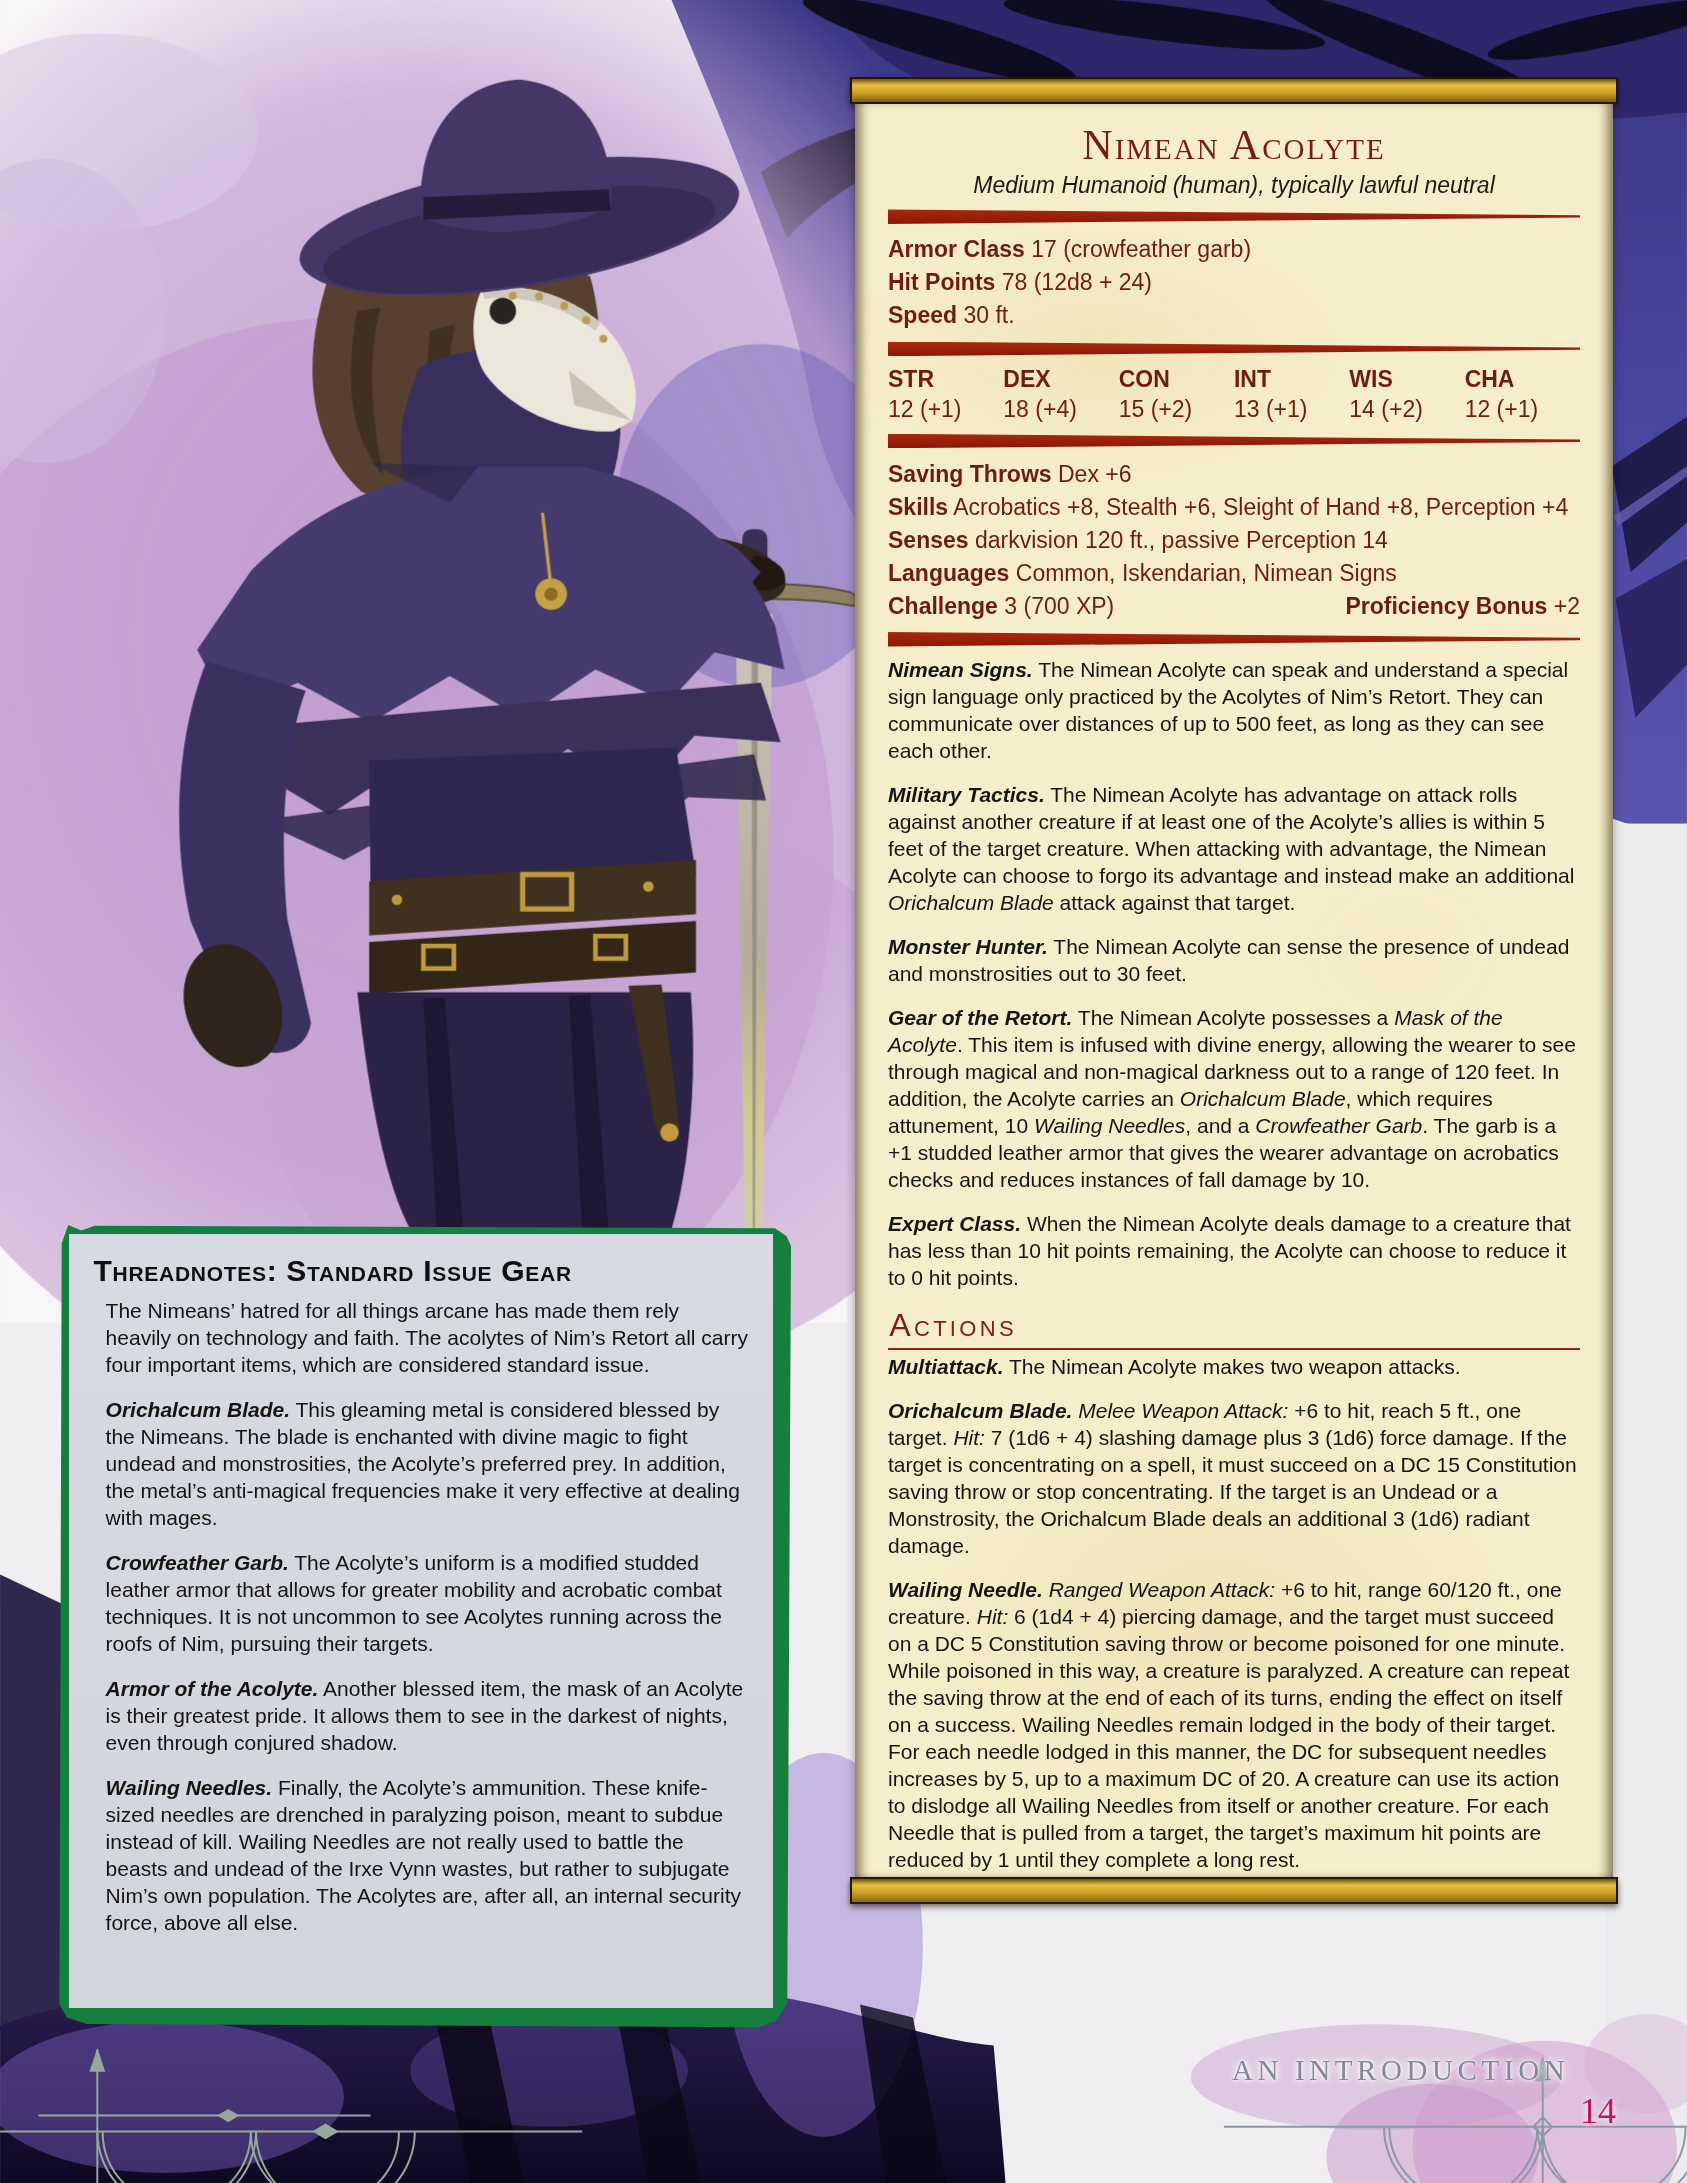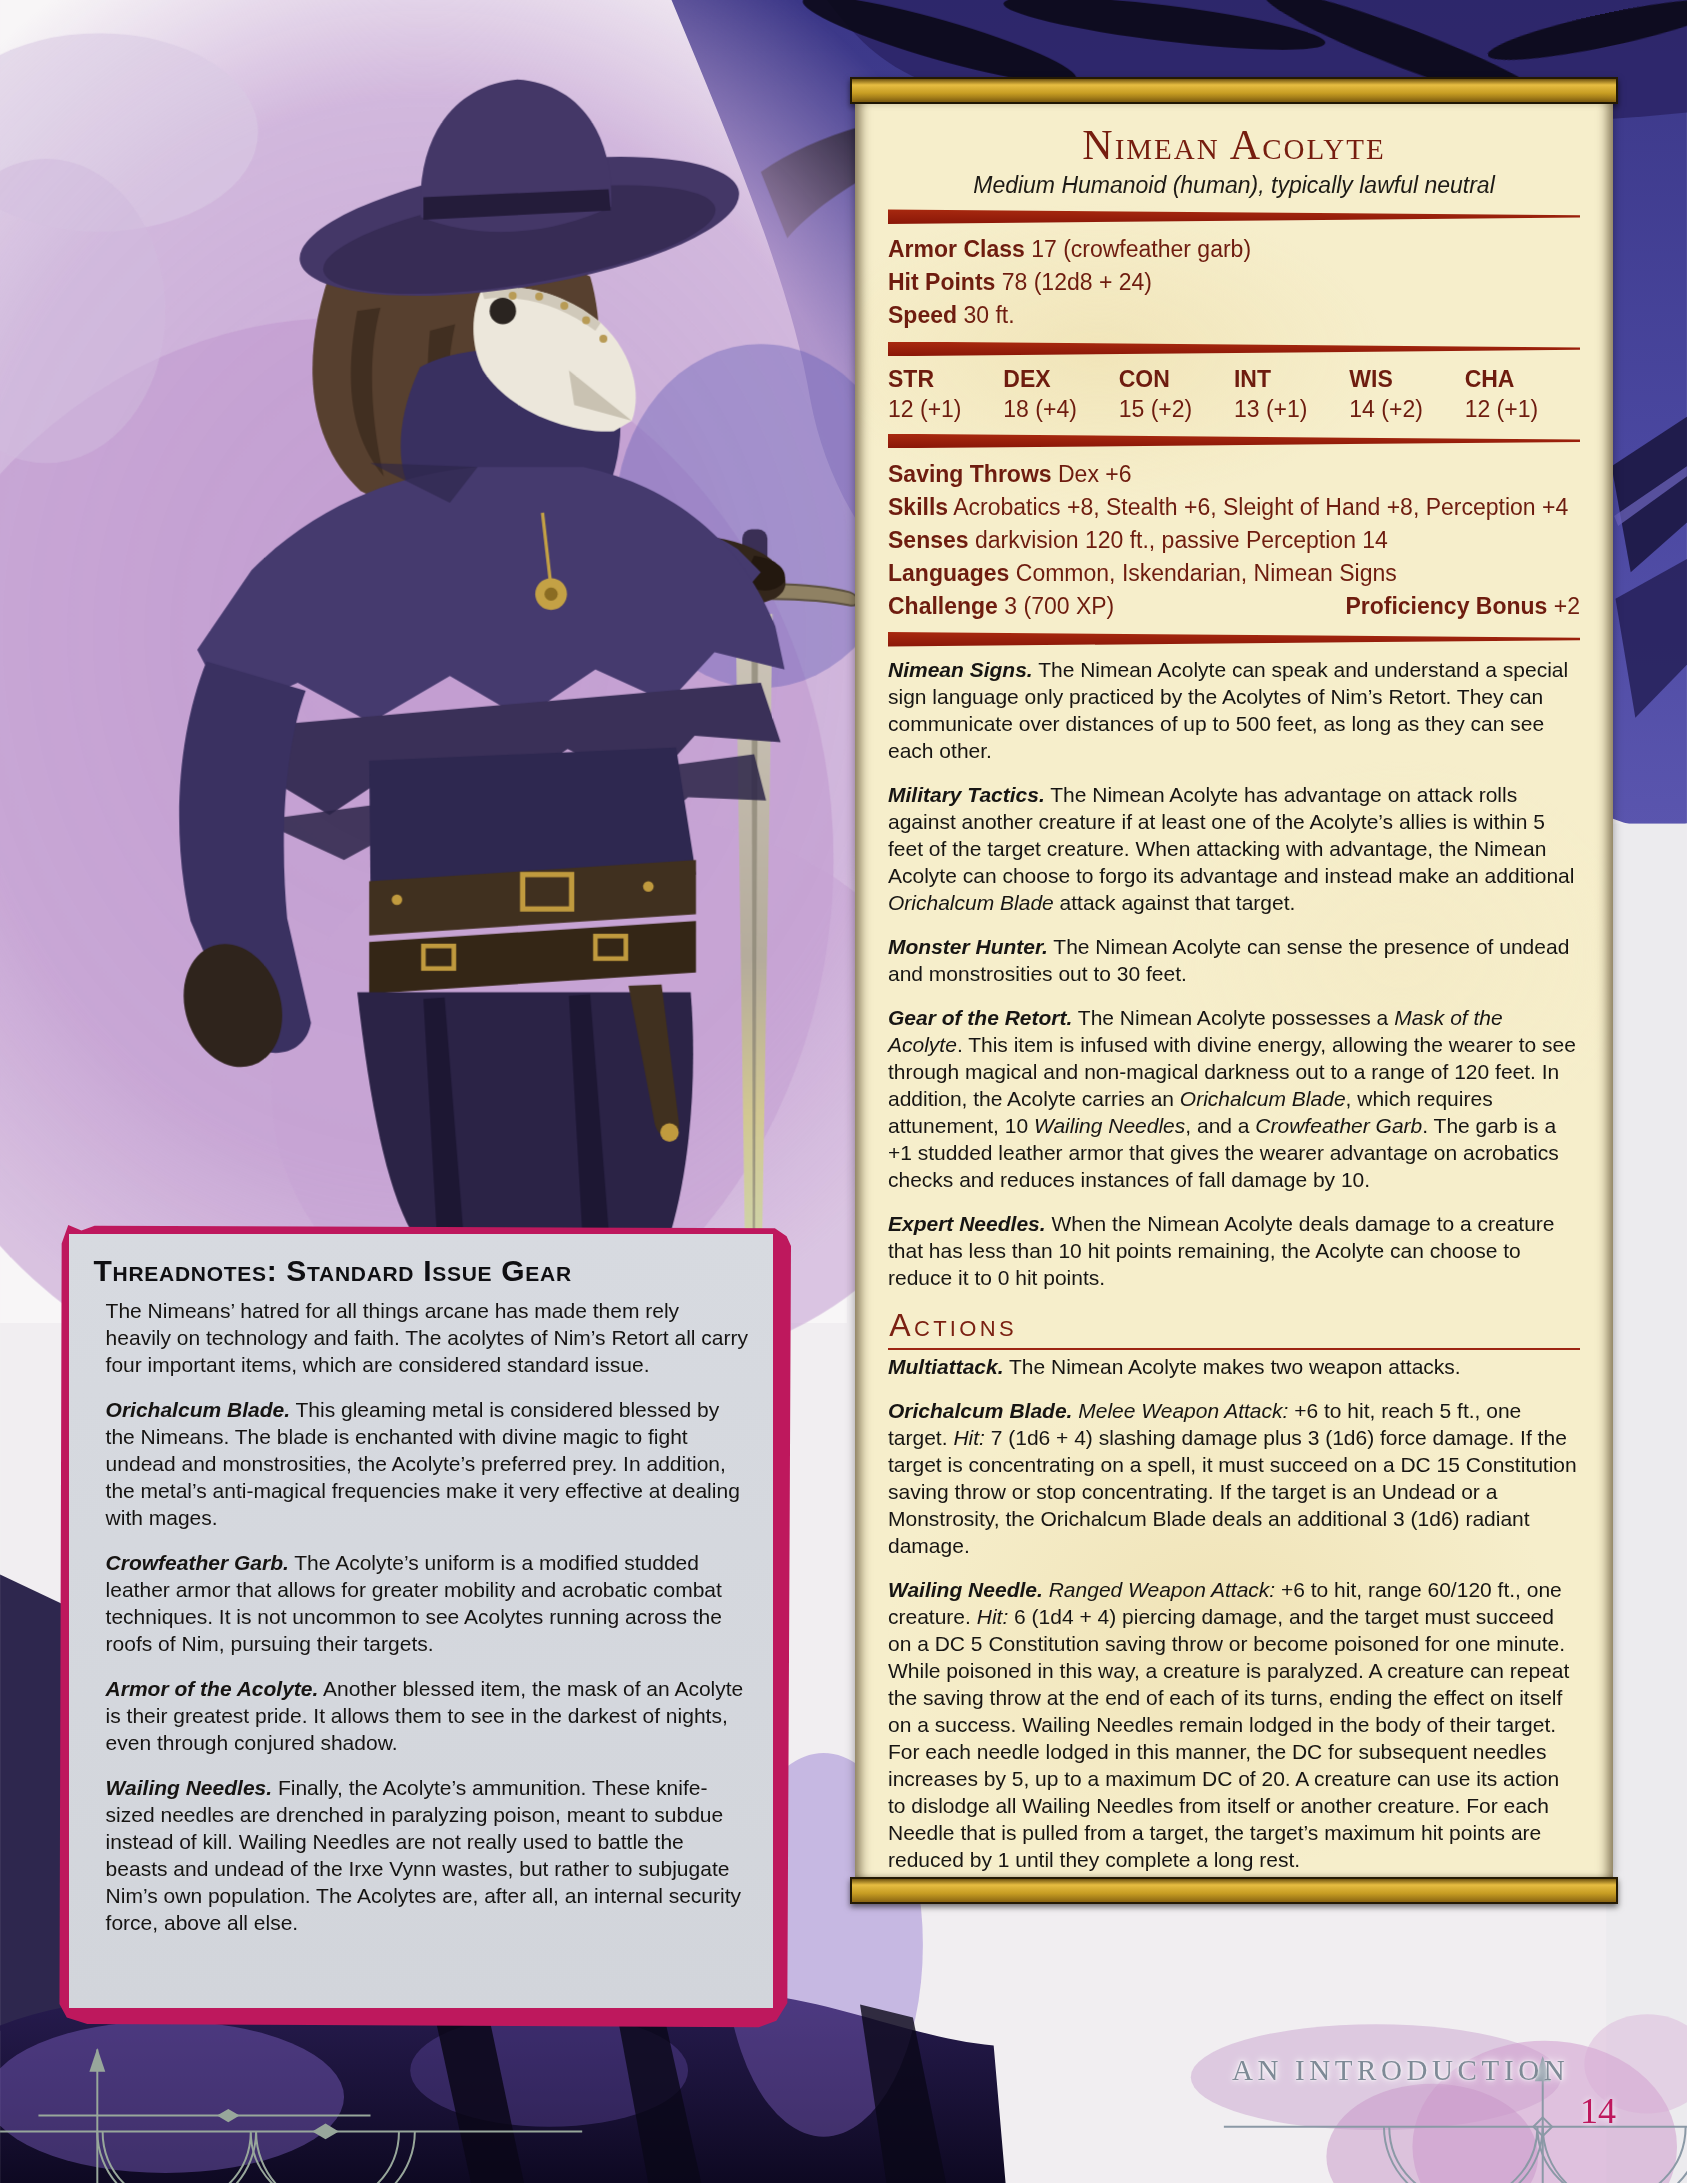--- a/index.html
+++ b/index.html
@@ -1,20 +1,20 @@
 <!DOCTYPE html>
 <html style="font-size:10.6px"><head>
 <meta charset="utf-8">
 <style>
   html,body{margin:0;padding:0;background:#555;}
   .page{position:relative;width:1687px;height:2183px;overflow:hidden;background:#f3f1f3;font-family:"Liberation Sans",sans-serif;}
   #bg{position:absolute;left:0;top:0;width:1687px;height:2183px;}
 
   
-  .tn-frame{position:absolute;left:58px;top:1225px;width:733px;height:803px;background:#be185d;
+  .tn-frame{position:absolute;left:58px;top:1225px;width:733px;height:803px;background:#15803d;
     clip-path:polygon(1.4% 0%,3.2% 0.7%,5% 0.1%,97.8% 0.4%,99.4% 1.4%,100% 2.6%,99.5% 96.9%,98% 99.1%,95.6% 99.9%,4% 99.5%,1.2% 98.7%,0.2% 97%,0.5% 2.3%);}
   .tn-inner{position:absolute;left:10.6px;top:9.3px;right:18.5px;bottom:20px;background:linear-gradient(180deg,#d7dae0,#d2d5db);
     padding:20px 24px 0 25px;box-sizing:border-box;}
   .tn-title{font-variant:small-caps;font-weight:700;font-size:30px;letter-spacing:0.7px;color:#0f0f12;margin:0 0 9.3px 0;line-height:1.1;}
   .tn-p{font-size:21px;line-height:27px;color:#161412;margin:0 0 18px 12px;}
 
   
   .sb{position:absolute;left:855px;top:77px;width:758px;}
   .gold-bar{height:22.5px;margin:0 -5.3px;background:linear-gradient(180deg,#6e5210,#e7bd42 26%,#c79d23 62%,#8a6512);
     border:2px solid #241a04;box-shadow:0 2.6px 6px rgba(0,0,0,.55);}
@@ -269,21 +269,21 @@
       <div class="statline chal-row">
         <span><span class="lbl">Challenge</span> <span>3 (700 XP)</span></span>
         <span><span class="lbl">Proficiency Bonus</span> <span>+2</span></span>
       </div>
       <div class="divider"></div>
 
       <p class="trait"><span class="seg-bi">Nimean Signs.</span><span> The Nimean Acolyte can speak and understand a special sign language only practiced by the Acolytes of Nim’s Retort. They can communicate over distances of up to 500 feet, as long as they can see each other.</span></p>
       <p class="trait"><span class="seg-bi">Military Tactics.</span><span> The Nimean Acolyte has advantage on attack rolls against another creature if at least one of the Acolyte’s allies is within 5 feet of the target creature. When attacking with advantage, the Nimean Acolyte can choose to forgo its advantage and instead make an additional </span><span class="seg-i">Orichalcum Blade</span><span> attack against that target.</span></p>
       <p class="trait"><span class="seg-bi">Monster Hunter.</span><span> The Nimean Acolyte can sense the presence of undead and monstrosities out to 30 feet.</span></p>
       <p class="trait"><span class="seg-bi">Gear of the Retort.</span><span> The Nimean Acolyte possesses a </span><span class="seg-i">Mask of the Acolyte</span><span>. This item is infused with divine energy, allowing the wearer to see through magical and non-magical darkness out to a range of 120 feet. In addition, the Acolyte carries an </span><span class="seg-i">Orichalcum Blade</span><span>, which requires attunement, 10 </span><span class="seg-i">Wailing Needles</span><span>, and a </span><span class="seg-i">Crowfeather Garb</span><span>. The garb is a +1 studded leather armor that gives the wearer advantage on acrobatics checks and reduces instances of fall damage by 10.</span></p>
-      <p class="trait"><span class="seg-bi">Expert Needles.</span><span> When the Nimean Acolyte deals damage to a creature that has less than 10 hit points remaining, the Acolyte can choose to reduce it to 0 hit points.</span></p>
+      <p class="trait"><span class="seg-bi">Expert Class.</span><span> When the Nimean Acolyte deals damage to a creature that has less than 10 hit points remaining, the Acolyte can choose to reduce it to 0 hit points.</span></p>
 
       <h2 class="actions-h">Actions</h2>
 
       <p class="trait"><span class="seg-bi">Multiattack.</span><span> The Nimean Acolyte makes two weapon attacks.</span></p>
       <p class="trait"><span class="seg-bi">Orichalcum Blade.</span><span> </span><span class="seg-i">Melee Weapon Attack:</span><span> +6 to hit, reach 5 ft., one target. </span><span class="seg-i">Hit:</span><span> 7 (1d6 + 4) slashing damage plus 3 (1d6) force damage. If the target is concentrating on a spell, it must succeed on a DC 15 Constitution saving throw or stop concentrating. If the target is an Undead or a Monstrosity, the Orichalcum Blade deals an additional 3 (1d6) radiant damage.</span></p>
       <p class="trait" style="margin-bottom:0"><span class="seg-bi">Wailing Needle.</span><span> </span><span class="seg-i">Ranged Weapon Attack:</span><span> +6 to hit, range 60/120 ft., one creature. </span><span class="seg-i">Hit:</span><span> 6 (1d4 + 4) piercing damage, and the target must succeed on a DC 5 Constitution saving throw or become poisoned for one minute. While poisoned in this way, a creature is paralyzed. A creature can repeat the saving throw at the end of each of its turns, ending the effect on itself on a success. Wailing Needles remain lodged in the body of their target. For each needle lodged in this manner, the DC for subsequent needles increases by 5, up to a maximum DC of 20. A creature can use its action to dislodge all Wailing Needles from itself or another creature. For each Needle that is pulled from a target, the target’s maximum hit points are reduced by 1 until they complete a long rest.</span></p>
     </div>
     <div class="gold-bar"></div>
   </section>
 

